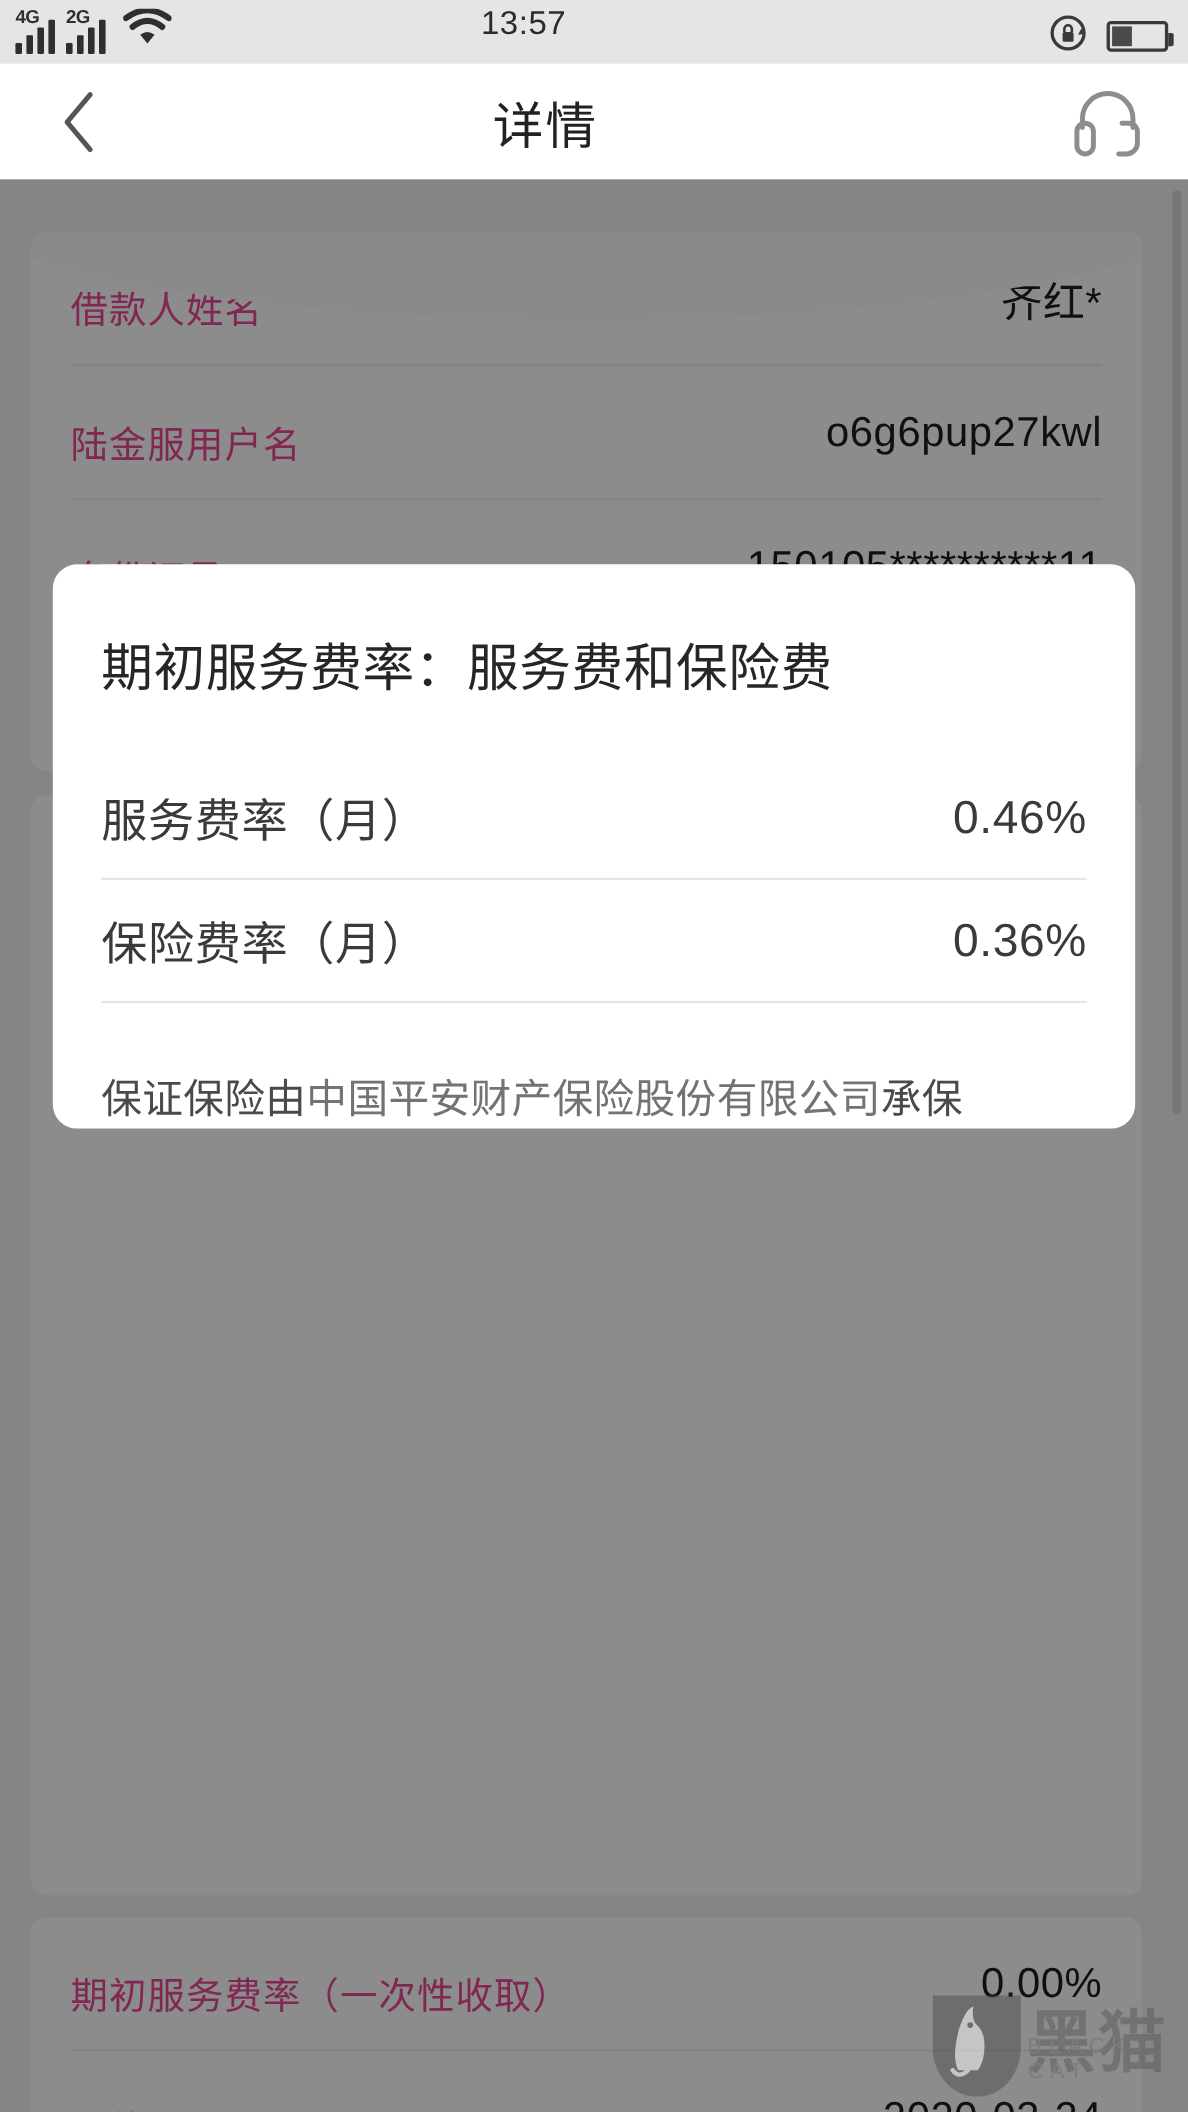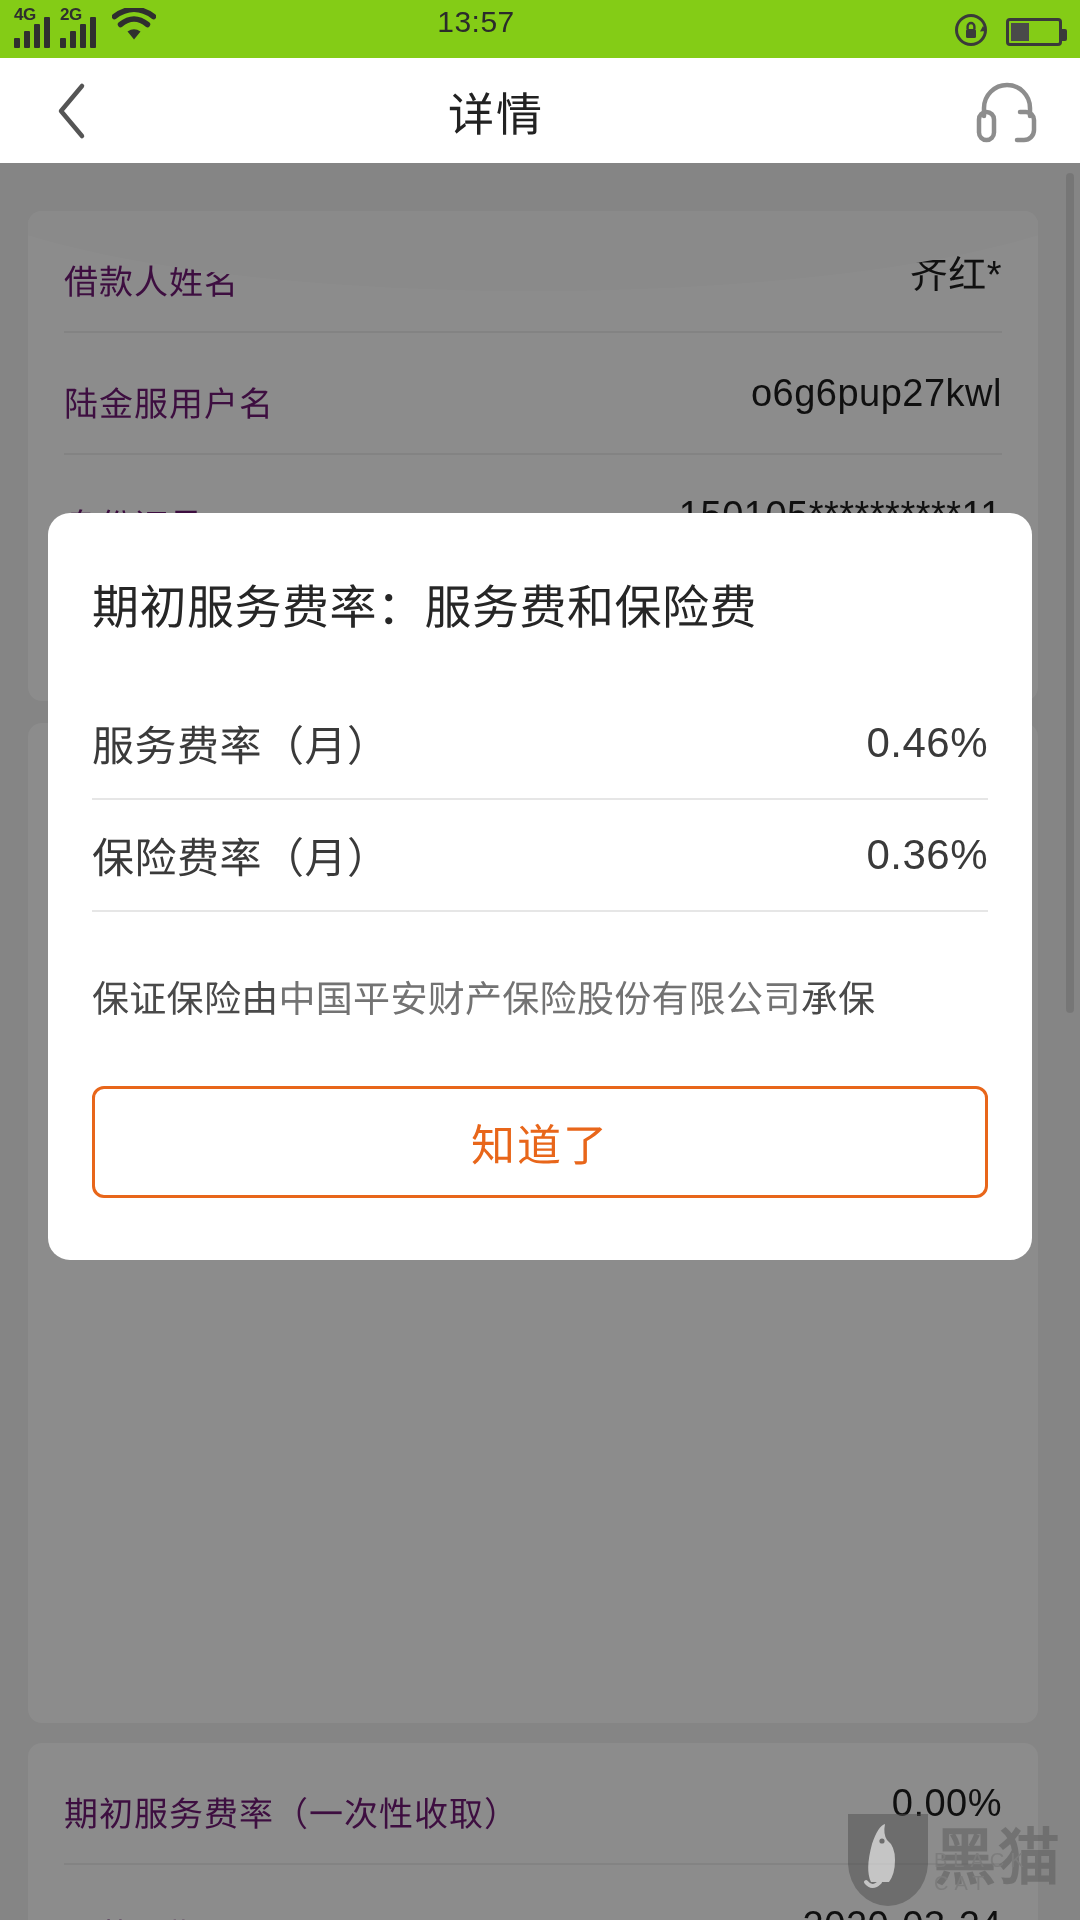--- a/index.html
+++ b/index.html
@@ -9,21 +9,21 @@
     background:#ffffff;
     overflow:hidden;
     position:relative;
     -webkit-font-smoothing:antialiased;
   }
   .phone{position:relative;width:1080px;height:1920px;overflow:hidden;background:#fff;}
 
   
   .statusbar{
     position:absolute;left:0;top:0;width:1080px;height:58px;
-    background:#84cc16;z-index:5;
+    background:#e5e5e5;z-index:5;
   }
   .sb-left{position:absolute;left:14px;top:8px;display:flex;align-items:flex-end;gap:10px;}
   .sig{display:flex;align-items:flex-end;height:40px;position:relative;}
   .sig .gtag{
     position:absolute;top:-2px;left:0;font-size:17px;font-weight:bold;color:#2f2f2f;
     line-height:1;letter-spacing:-0.5px;
   }
   .sig .bars{display:flex;align-items:flex-end;gap:4px;margin-top:16px;}
   .sig .bars i{display:block;width:6px;background:#2f2f2f;border-radius:1px;}
   .sig .bars i:nth-child(1){height:10px;}
@@ -76,21 +76,21 @@
     box-sizing:border-box;padding:0 36px;
   }
   .card.c1{top:48px;height:490px;}
   .card.c2{top:560px;height:1000px;}
   .card.c3{top:1580px;height:300px;}
   .row{
     height:120px;display:flex;align-items:center;justify-content:space-between;
     border-bottom:2px solid #eeeeee;
   }
   .row:last-child{border-bottom:none;}
-  .row .lbl{font-size:34px;color:#701a75;letter-spacing:1px;white-space:nowrap;margin-top:17px;}
+  .row .lbl{font-size:34px;color:#ec4899;letter-spacing:1px;white-space:nowrap;margin-top:17px;}
   .row .val{font-size:38px;color:#1e1e1e;letter-spacing:0.5px;white-space:nowrap;}
 
   
   .banner-curve{
     position:absolute;left:0;top:0;width:100%;height:90px;overflow:hidden;
     border-radius:14px 14px 0 0;
   }
   .banner-curve::after{
     content:"";position:absolute;left:-10%;top:-170px;width:120%;height:250px;
     background:#fbfbfb;border-radius:50%;
@@ -267,21 +267,20 @@
       <div class="fee-row">
         <span class="fl">保险费率（月）</span>
         <span class="fv">0.36%</span>
       </div>
     </div>
 
     <div class="note">
       <span>保证保险由</span><span class="hl">中国平安财产保险股份有限公司</span><span>承保</span>
     </div>
 
-    <button class="know-btn">知道了</button>
   </div>
 
   <div class="watermark">
     <svg width="92" height="100" viewBox="0 0 92 100">
       <path d="M6 6 h80 v50 a40 44 0 0 1 -40 42 a40 44 0 0 1 -40 -42 z" fill="#4f4f4f"></path>
       <path d="M6 6 l14 22 l12 -22 z" fill="#ffffff" opacity="0.0"></path>
       <path d="M30 36 q6 -18 13 -20 q-2 10 2 16 q8 6 8 20 q0 14 -6 22 h-18 q-6 -12 1 -38 z" fill="#ffffff"></path>
       <circle cx="40" cy="33" r="2.6" fill="#4f4f4f"></circle>
       <path d="M24 74 q6 8 14 0" stroke="#ffffff" stroke-width="4" fill="none" stroke-linecap="round"></path>
     </svg>

